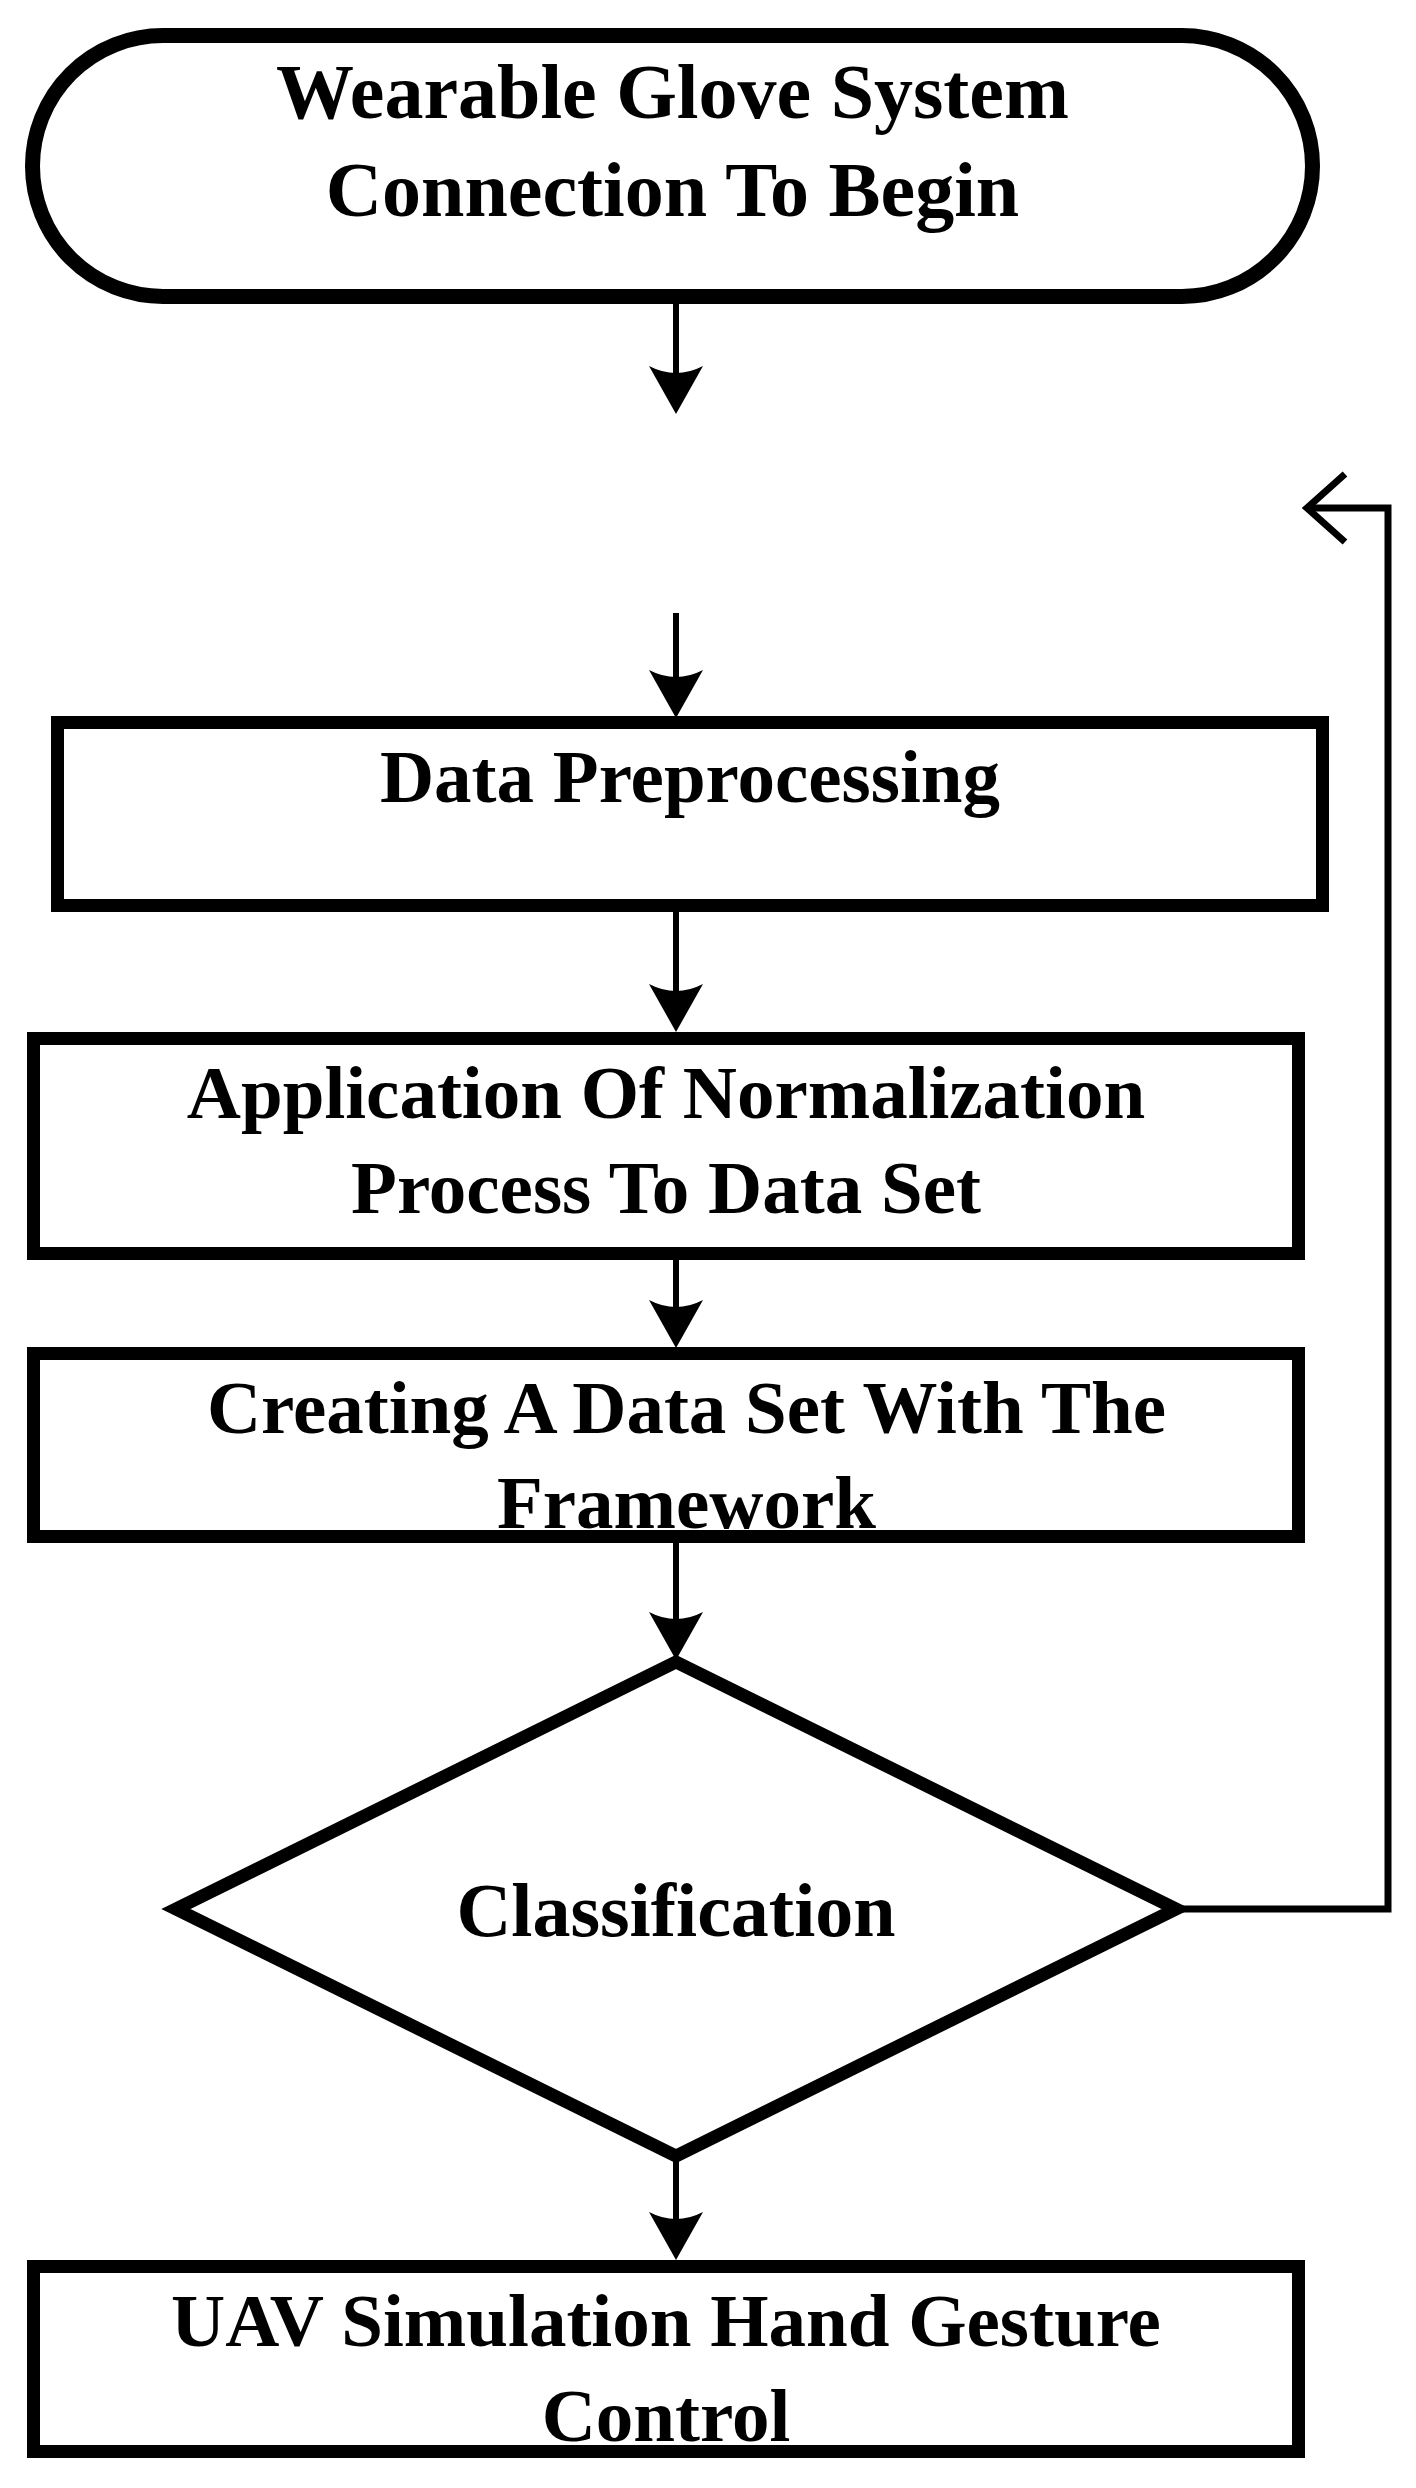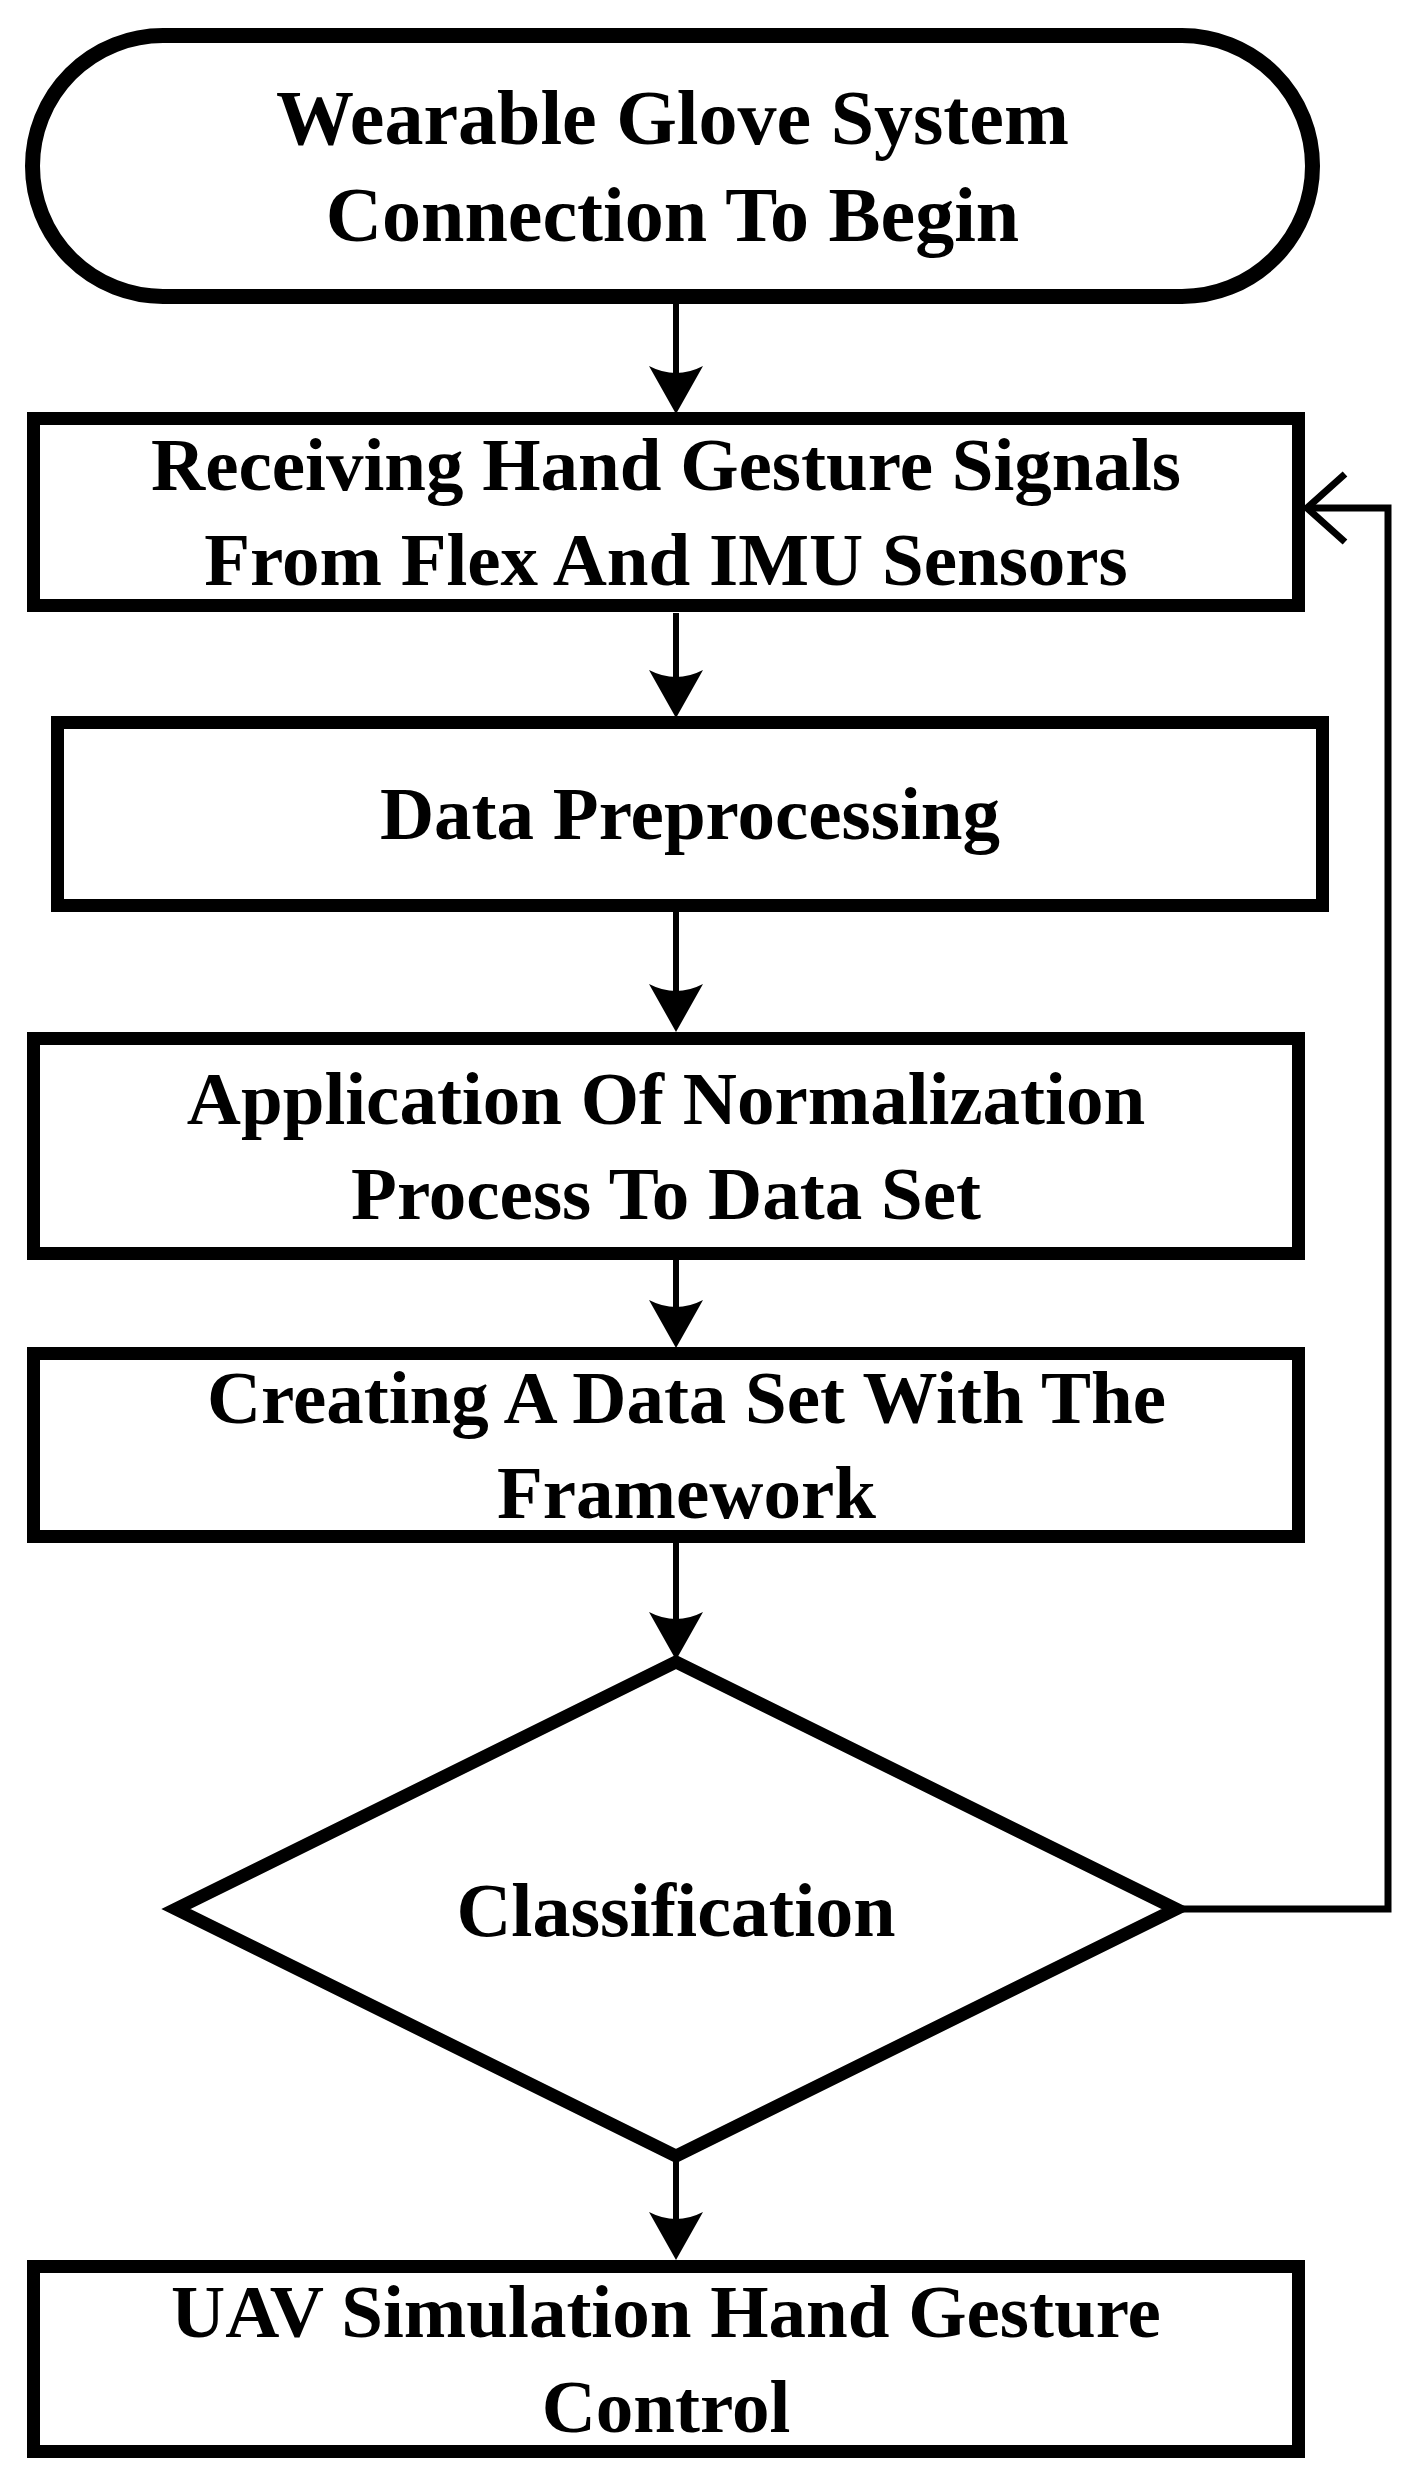--- a/index.html
+++ b/index.html
@@ -22,21 +22,20 @@
     top: 0;
     width: 1416px;
     height: 2488px;
   }
   .node {
     position: absolute;
     box-sizing: border-box;
     background: #ffffff;
     border: 13px solid #000000;
     display: flex;
-    align-items: center;
     justify-content: center;
     text-align: center;
     font-weight: bold;
   }
   .node .lbl {
     white-space: pre-line;
     display: block;
     width: 100%;
   }
   .stadium {
@@ -106,24 +105,20 @@
 
     <line x1="676" y1="2156" x2="676" y2="2228" stroke="#000000" stroke-width="6"></line>
     <path d="M676 2260 L649 2212 Q676 2226 703 2212 Z" fill="#000000"></path>
   </svg>
 
   <div class="node stadium">
     <span class="lbl">Wearable Glove System
 Connection To Begin</span>
   </div>
 
-  <div class="node box n-receive">
-    <span class="lbl">Receiving Hand Gesture Signals
-From Flex And IMU Sensors</span>
-  </div>
 
   <div class="node box n-preproc">
     <span class="lbl">Data Preprocessing</span>
   </div>
 
   <div class="node box n-normal">
     <span class="lbl">Application Of Normalization
 Process To Data Set</span>
   </div>
 

